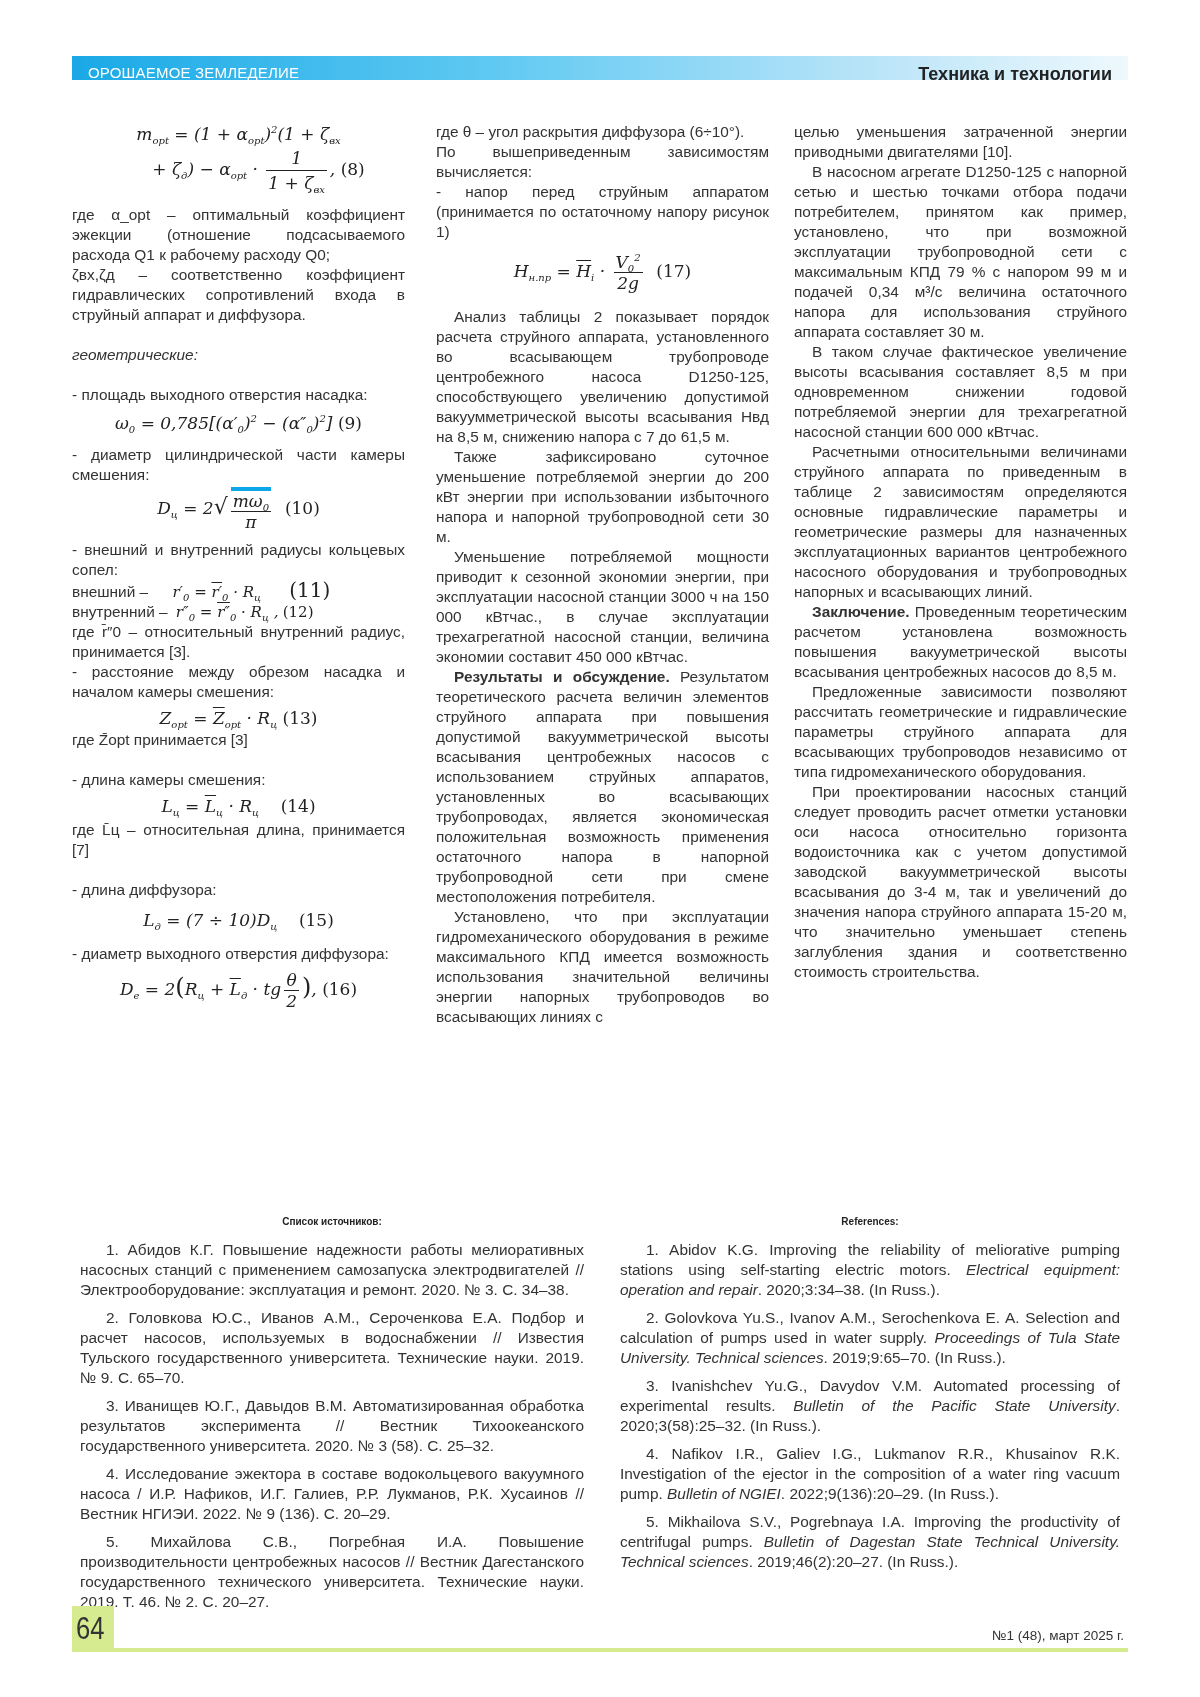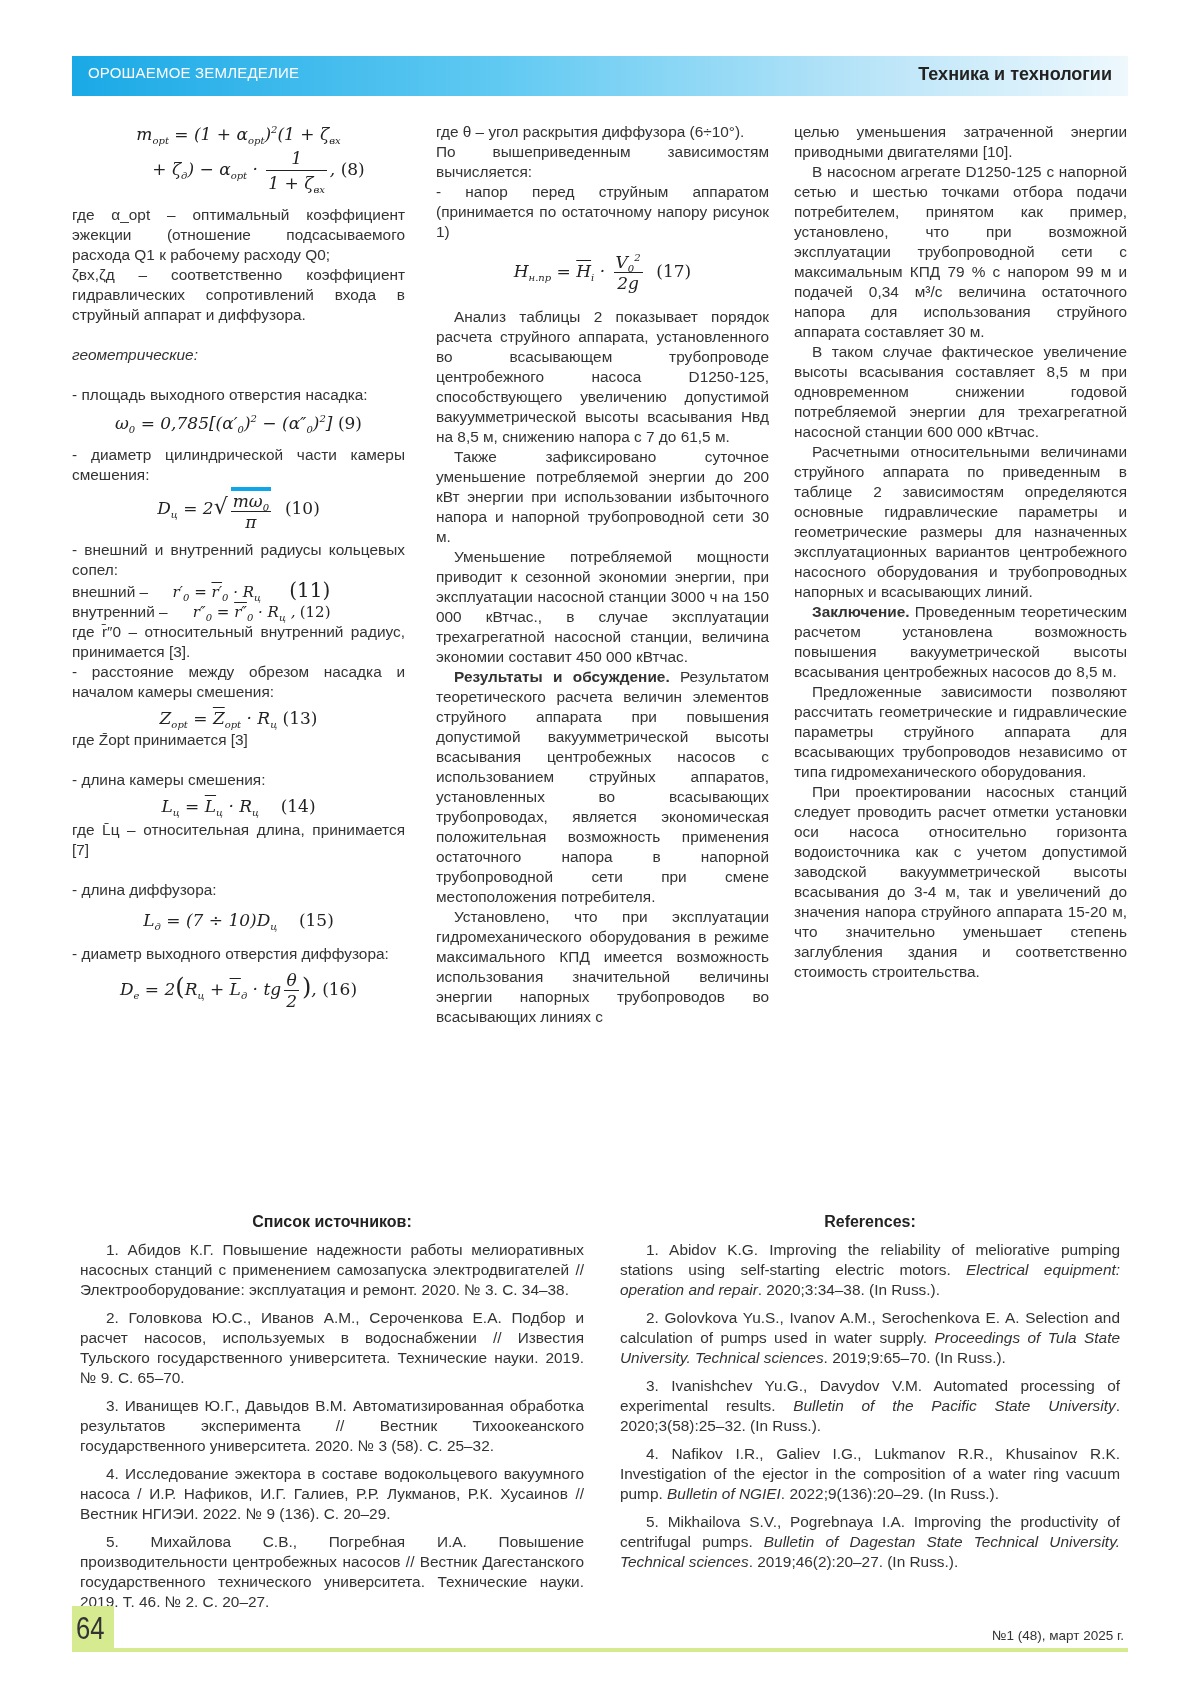--- a/index.html
+++ b/index.html
@@ -1,18 +1,18 @@
 <!DOCTYPE html>
 <html><head>
 <meta charset="utf-8">
 <style>
   html, body { margin: 0; padding: 0; background: #ffffff; }
   body { width: 1200px; height: 1697px; position: relative; overflow: hidden;
          font-family: "Liberation Sans", sans-serif; color: #333333; }
-  .header-bar { position: absolute; left: 72px; top: 56px; width: 1056px; height: 40px;
+  .header-bar { position: absolute; left: 72px; top: 56px; width: 1056px; height: 24px;
     background: linear-gradient(to right, #1aa9e6 0%, #5fc9f2 40%, #b8e4f8 75%, #eef8fd 100%); }
   .header-left { position: absolute; left: 16px; top: 8px; color: #ffffff; font-size: 15px;
     letter-spacing: 0.2px; font-family: "Liberation Sans", sans-serif; }
   .header-right { position: absolute; right: 16px; top: 8px; color: #222; font-size: 18px; font-weight: bold; }
 
   .col { position: absolute; top: 122px; width: 333px; font-size: 15.4px; line-height: 20px; text-align: justify; }
   .col1 { left: 72px; }
   .col2 { left: 436px; }
   .col3 { left: 794px; }
   .col p { margin: 0; }
@@ -25,21 +25,21 @@
   .b { font-weight: bold; }
   sub, sup { font-size: 10px; line-height: 0; }
   .frac { display: inline-flex; flex-direction: column; vertical-align: middle; text-align: center; margin: 0 3px; }
   .frac .num { border-bottom: 1px solid #222; padding: 0 2px; }
   .frac .den { padding: 0 2px; }
   .over { text-decoration: overline; }
 
   .refs { position: absolute; top: 1212px; width: 520px; font-size: 15.4px; line-height: 20px; text-align: justify; }
   .refs-ru { left: 72px; }
   .refs-en { left: 612px; width: 516px; }
-  .refs h3 { margin: 0; font-size: 16px; text-align: center; font-weight: bold; color: #222; }
+  .refs h3 { margin: 0; font-size: 10px; text-align: center; font-weight: bold; color: #222; }
   .refs p { margin: 8px; text-indent: 26px; }
 
   .page-num-box { position: absolute; left: 72px; top: 1606px; width: 42px; height: 44px; background: #d6ea8f; }
   .page-num { position: absolute; left: 4px; top: 4px; font-size: 32px; color: #333; font-family: "Liberation Sans", sans-serif; transform: scaleX(0.8); transform-origin: left; }
   .footer-line { position: absolute; left: 72px; top: 1648px; width: 1056px; height: 4px; background: #d6ea8f; }
   .issue { position: absolute; right: 76px; top: 1628px; font-size: 13.5px; color: #333; }
 </style>
 </head>
 <body>
 
@@ -79,21 +79,21 @@
     &nbsp;<span class="f-num">(10)</span>
   </div>
   <p>- внешний и внутренний радиусы кольцевых сопел:</p>
   <div>
     <span>внешний –</span>
     <span class="formula" style="font-size:15px;margin-left:20px;">r′<sub>0</sub> = <span class="over">r′</span><sub>0</sub> · R<sub>ц</sub></span>
     <span class="formula f-num" style="font-size:20px;margin-left:24px;">(11)</span>
   </div>
   <div>
     <span>внутренний –</span>
-    <span class="formula" style="font-size:15px;margin-left:21px;text-align:center;">r″<sub>0</sub> = <span class="over">r″</span><sub>0</sub> · R<sub>ц</sub> ,</span>
+    <span class="formula" style="font-size:15px;margin-left:4px;text-align:center;">r″<sub>0</sub> = <span class="over">r″</span><sub>0</sub> · R<sub>ц</sub> ,</span>
     <span class="formula f-num" style="font-size:15px;">(12)</span>
   </div>
   <p>где r̄″0 – относительный внутренний радиус, принимается [3].</p>
   <p>- расстояние между обрезом насадка и началом камеры смешения:</p>
   <div class="formula" style="margin:6px 0 2px;">
     Z<sub>opt</sub> = <span class="over">Z</span><sub>opt</sub> · R<sub>ц</sub>
     <span class="f-num">(13)</span>
   </div>
   <p>где Z̄opt принимается [3]</p>
   <div class="gap"></div>

